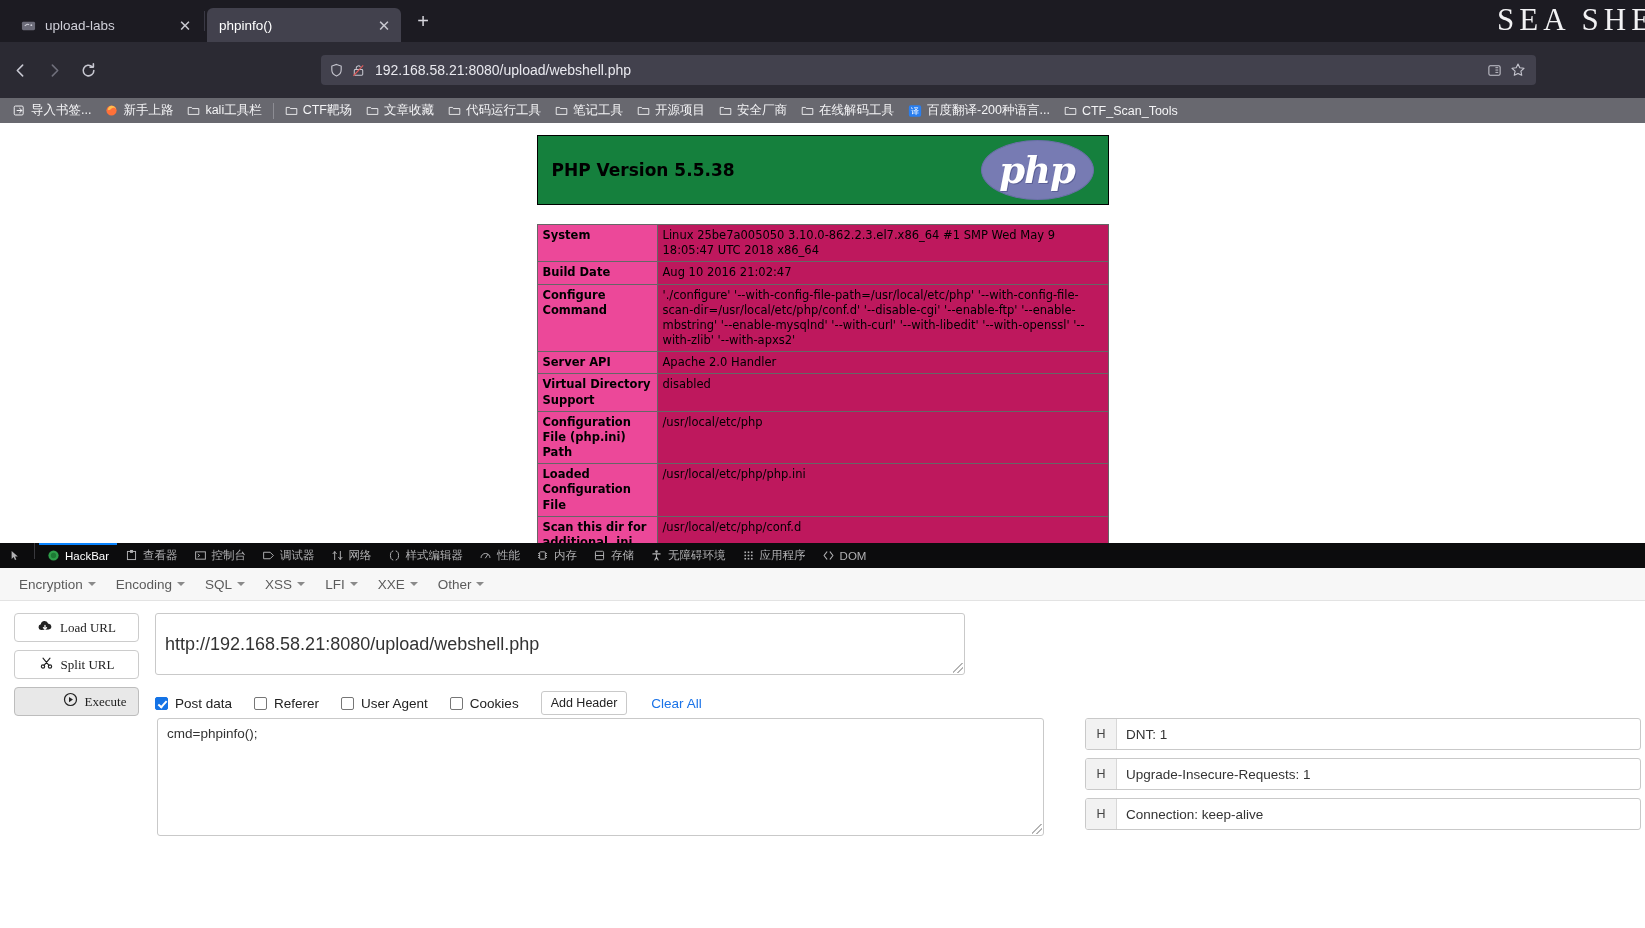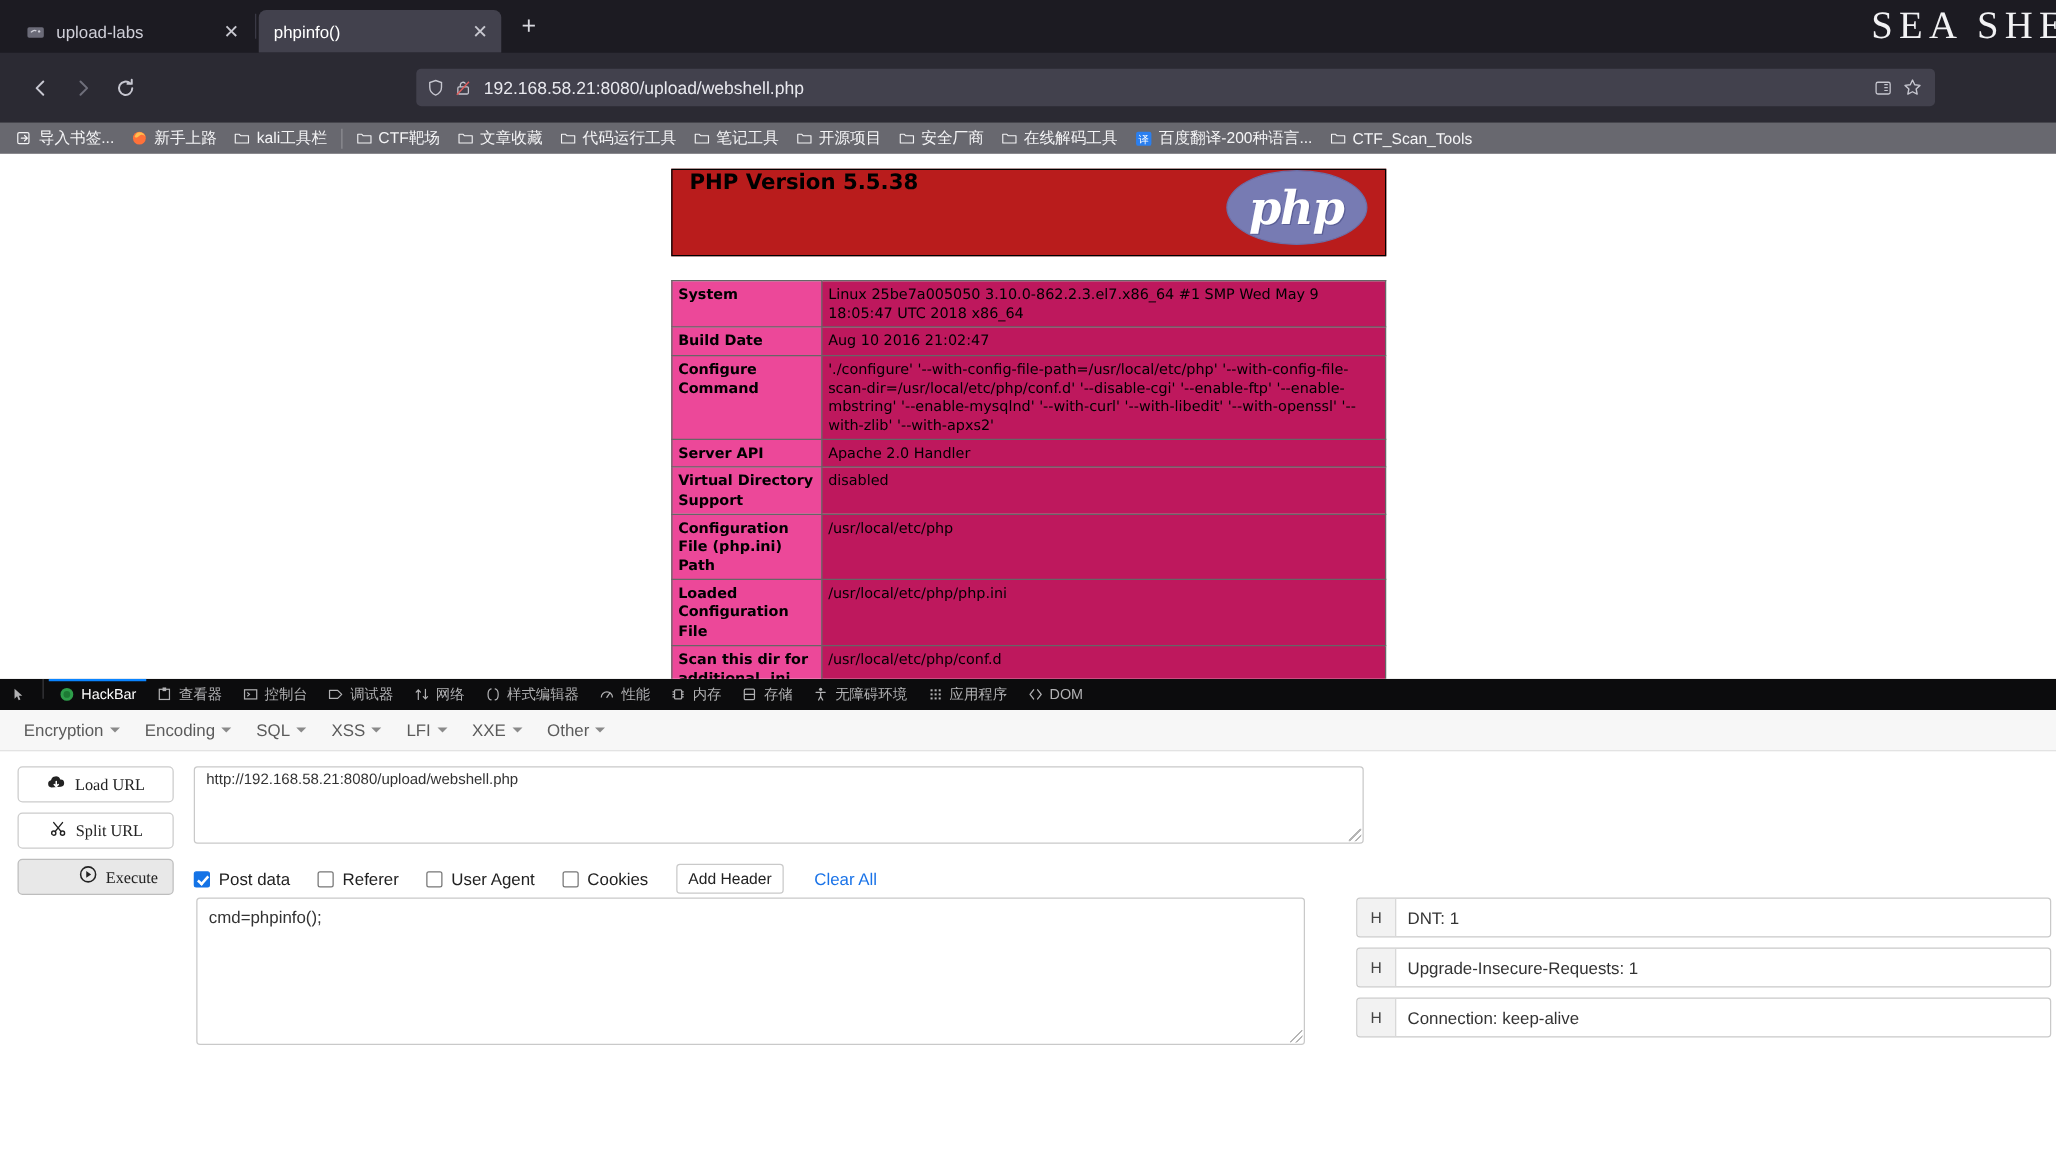--- a/index.html
+++ b/index.html
@@ -49,21 +49,21 @@
   }
   .seashell {
     position:absolute; right:0px; top:2px;
     color:#f2f2f4; font-size:31px; letter-spacing:5px;
     font-family:"Liberation Serif", serif; font-weight:400;
     white-space:nowrap; overflow:hidden; width:148px;
   }
 
   .navbar {
     height:56px; background:#2b2a33; display:flex; align-items:center;
-    padding:0 16px; gap:2px;
+    padding:0 4px; gap:2px;
   }
   .navbtn {
     width:32px; height:32px; display:flex; align-items:center; justify-content:center;
     color:#b9b9c3; border-radius:4px; flex:none;
   }
   .navbtn.disabled { color:#6f6f7b; }
   .urlbar {
     flex:1; height:30px; background:#42414d; border-radius:4px;
     display:flex; align-items:center; padding:0 8px; margin:0 8px;
     max-width:1215px; margin-left:215px;
@@ -89,22 +89,22 @@
 
   
   .viewport {
     height:420px; background:#ffffff; position:relative; overflow:hidden;
   }
   .phpinfo {
     width:572px; margin:0 auto; padding-top:12px;
     font-family:"DejaVu Sans", sans-serif;
   }
   .php-head {
-    background:#b91c1c; border:1px solid #000; height:70px;
-    display:flex; justify-content:space-between;
+    background:#15803d; border:1px solid #000; height:70px;
+    display:flex; align-items:center; justify-content:space-between;
     padding:0 14px; position:relative;
   }
   .php-version { font-size:17px; font-weight:bold; color:#000; }
   .php-logo {
     width:113px; height:60px; position:relative; display:flex;
     align-items:center; justify-content:center;
   }
   .php-logo .ellipse {
     position:absolute; inset:0; border-radius:50%;
     background:#777bb3; border:1px solid #6b6fa8;
@@ -168,22 +168,22 @@
   .hb-body { display:flex; padding:12px 14px 0 14px; gap:16px; }
   .hb-left { width:125px; display:flex; flex-direction:column; gap:8px; flex:none;font-family:Liberation Serif, serif; }
   .hb-btn {
     height:29px; border:1px solid #ccc; border-radius:4px; background:#fff;
     display:flex; align-items:center; justify-content:center; gap:7px;
     font-size:13px; color:#222;
   }
   .hb-btn.pressed { background:#e8e8e8; border-color:#bdbdbd;padding-left:36px; }
   .hb-right { flex:1; }
   .url-area {
-    width:936px; height:62px; border:1px solid #c9c9c9; border-radius:3px;
-    padding:2px 9px; font-size:12px; color:#333; background:#fff;
+    width:810px; height:62px; border:1px solid #c9c9c9; border-radius:3px;
+    padding:20px 9px; font-size:18px; color:#333; background:#fff;
     position:relative; resize:none; font-family:"Liberation Sans", sans-serif;
     overflow:hidden;
   }
   .resize-grip {
     position:absolute; right:1px; bottom:1px; width:10px; height:10px;
     background:
       linear-gradient(135deg, transparent 45%, #b5b5b5 45%, #b5b5b5 55%, transparent 55%),
       linear-gradient(135deg, transparent 70%, #b5b5b5 70%, #b5b5b5 80%, transparent 80%);
   }
   .opts-row {

